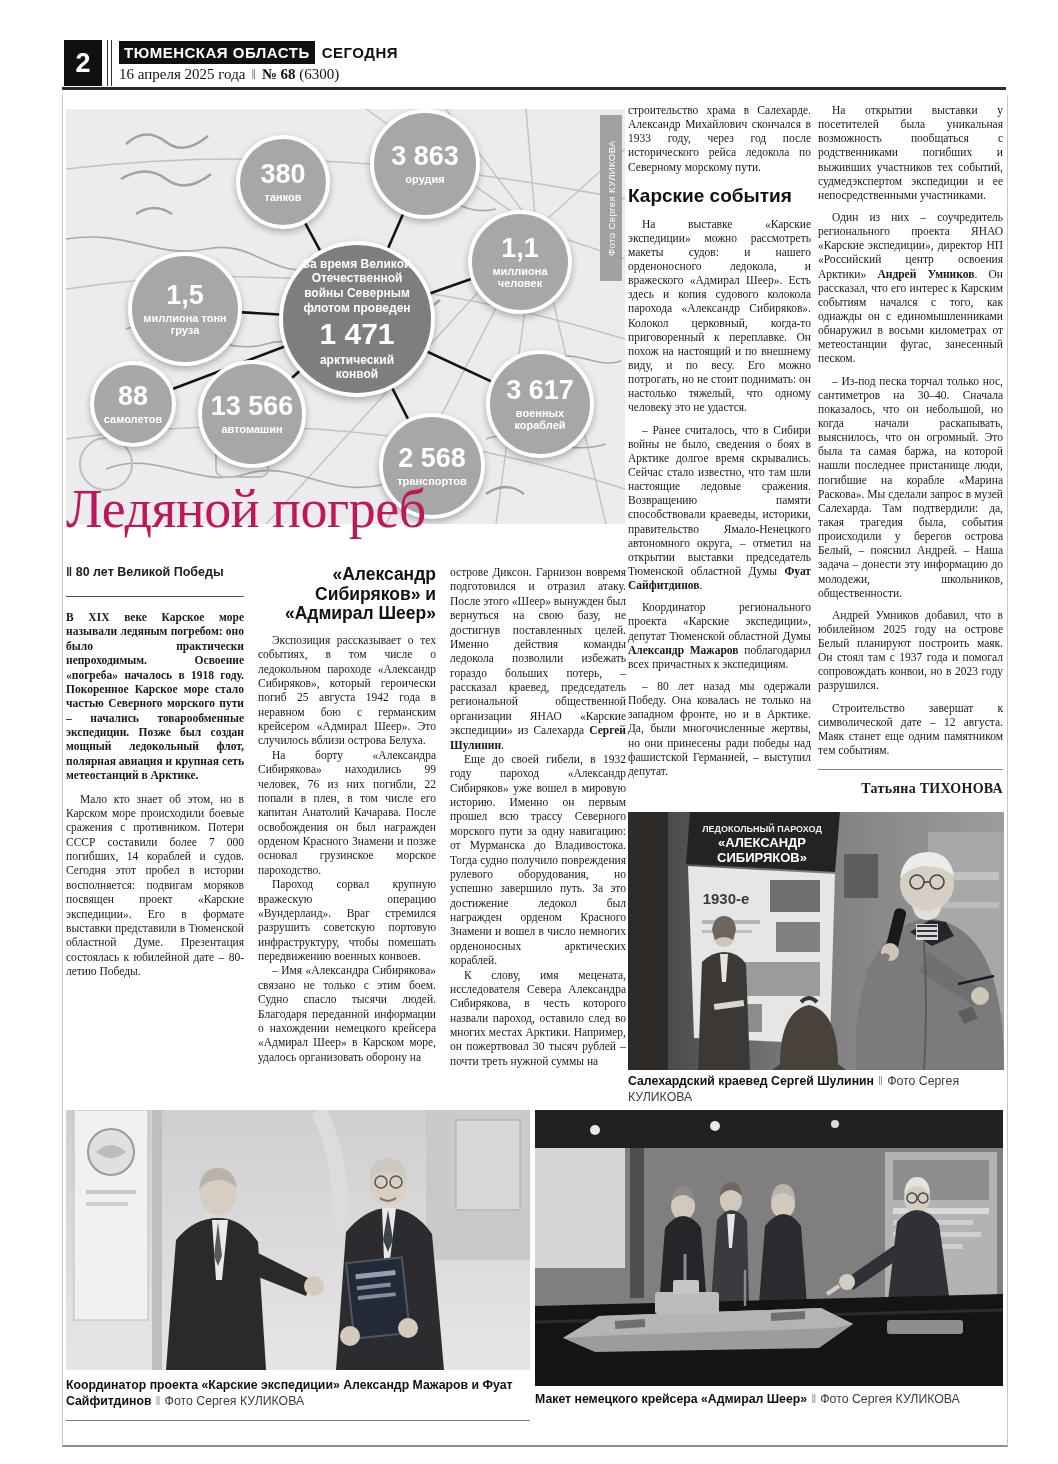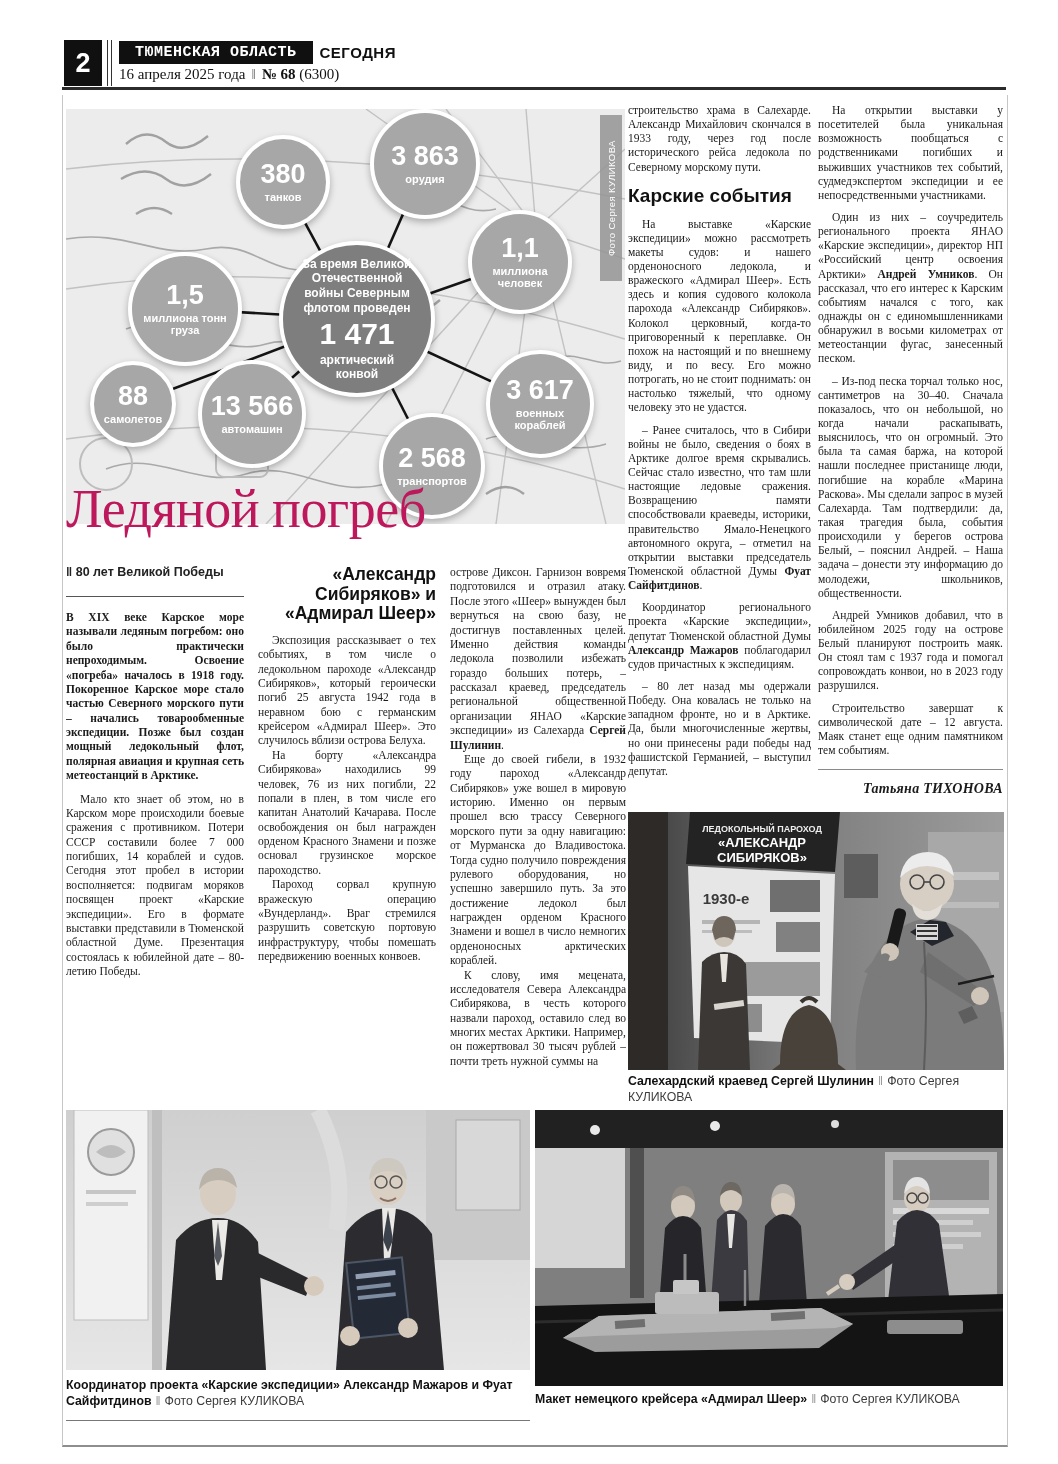--- a/index.html
+++ b/index.html
@@ -6,21 +6,21 @@
   .page{position:relative;width:1058px;height:1464px;background:#fff;overflow:hidden;
         font-family:"Liberation Serif",serif;color:#1a1a1a;}
   .abs{position:absolute;}
   
   .numbox{left:64px;top:40px;width:38px;height:46px;background:#101010;color:#fff;
           font-family:"Liberation Sans",sans-serif;font-weight:bold;font-size:27px;
           display:flex;align-items:center;justify-content:center;}
   .hdr-dbl{left:107px;top:40px;width:3px;height:46px;border-left:1.5px solid #333;border-right:1.5px solid #333;}
   .brandrow{left:119px;top:41px;display:flex;align-items:center;gap:7px;
             font-family:"Liberation Sans",sans-serif;font-weight:bold;font-size:15px;}
-  .brand-a{background:#101010;color:#fff;padding:3px 16px;letter-spacing:.5px;font-family:Liberation Mono, monospace;}
+  .brand-a{background:#101010;color:#fff;padding:3px 5px;letter-spacing:.5px;}
   .brand-b{color:#101010;letter-spacing:.5px;}
   .dateline{left:119px;top:66px;font-size:15px;color:#111;}
   .dateline .sep{color:#666;padding:0 6px;}
   .toprule{left:62px;top:87px;width:944px;height:3px;background:#2b2b2b;}
   .frame{left:62px;top:95px;width:944px;height:1350px;border-left:1px solid #c6c6c6;
          border-right:1px solid #c6c6c6;border-bottom:2px solid #8e8e8e;pointer-events:none;}
   
   .info{left:66px;top:109px;width:559px;height:415px;background:#ececec;overflow:hidden;}
   .stat{position:absolute;box-sizing:border-box;border-radius:50%;background:#a7a7a7;
         border:4px solid #fff;color:#fff;font-family:"Liberation Sans",sans-serif;font-weight:bold;
@@ -49,21 +49,21 @@
   .kicker{font-family:"Liberation Sans",sans-serif;font-weight:bold;font-size:12.5px;color:#222;
           border-bottom:1.5px solid #555;padding-bottom:17px;margin-bottom:13px;}
   .lede{font-weight:bold;font-size:13px;line-height:1.45;text-align:left;}
   .b{font-size:11.5px;line-height:1.25;text-align:justify;margin:0;hyphens:auto;}
   .c4 .b,.c5 .b{line-height:1.23;margin-top:8px;}
   .ind{text-indent:14px;}
   .sh{font-family:"Liberation Sans",sans-serif;font-weight:bold;color:#111;}
   .sh1{font-size:17.5px;line-height:1.12;margin:0 0 9px;text-align:right;}
   .sh2{font-size:19px;line-height:1.1;margin:12px 0 10px;}
   .byline{border-top:1px solid #8a8a8a;margin-top:12px;padding-top:11px;text-align:right;
-          font-weight:bold;font-size:14px;letter-spacing:.3px;font-style:italic;}
+          font-weight:bold;font-size:14px;letter-spacing:.3px;}
   
   .photo{display:block;}
   .pA{left:628px;top:812px;}
   .pB{left:66px;top:1110px;}
   .pC{left:535px;top:1110px;}
   .cap{font-family:"Liberation Sans",sans-serif;font-size:12.3px;line-height:1.3;color:#111;}
   .cap b{font-weight:bold;}
   .cap .sep{color:#999;padding:0 4px;}
   .cap .cr{color:#3d3d3d;}
   .capA{left:628px;top:1074px;width:376px;}
@@ -181,34 +181,35 @@
     <div class="kicker">‖ 80 лет Великой Победы</div>
     <p class="b lede">В XIX веке Карское море называли ледяным погребом: оно было практически непроходимым. Освоение «погреба» началось в 1918 году. Покоренное Карское море стало частью Северного морского пути – начались товарообменные экспедиции. Позже был создан мощный ледокольный флот, полярная авиация и крупная сеть метеостанций в Арктике.</p>
     <p class="b ind" style="margin-top:9px">Мало кто знает об этом, но в Карском море происходили боевые сражения с противником. Потери СССР составили более 7 000 погибших, 14 кораблей и судов. Сегодня этот пробел в истории восполняется: подвигам моряков посвящен проект «Карские экспедиции». Его в формате выставки представили в Тюменской областной Думе. Презентация состоялась к юбилейной дате – 80-летию Победы.</p>
   </div>
 
   <div class="abs col c2">
     <h3 class="sh sh1">«Александр Сибиряков» и «Адмирал Шеер»</h3>
     <p class="b ind">Экспозиция рассказывает о тех событиях, в том числе о ледокольном пароходе «Александр Сибиряков», который героически погиб 25 августа 1942 года в неравном бою с германским крейсером «Адмирал Шеер». Это случилось вблизи острова Белуха.</p>
     <p class="b ind">На борту «Александра Сибирякова» находились 99 человек, 76 из них погибли, 22 попали в плен, в том числе его капитан Анатолий Качарава. После освобождения он был награжден орденом Красного Знамени и позже основал грузинское морское пароходство.</p>
     <p class="b ind">Пароход сорвал крупную вражескую операцию «Вундерланд». Враг стремился разрушить советскую портовую инфраструктуру, чтобы помешать передвижению военных конвоев.</p>
+    <p class="b ind">– Имя «Александра Сибирякова» связано не только с этим боем. Судно спасло тысячи людей. Благодаря переданной информации о нахождении немецкого крейсера «Адмирал Шеер» в Карском море, удалось организовать оборону на</p>
   </div>
 
   <div class="abs col c3">
     <p class="b"><span>острове Диксон. Гарнизон вовремя подготовился и отразил атаку. После этого «Шеер» вынужден был вернуться на свою базу, не достигнув поставленных целей. Именно действия команды ледокола позволили избежать гораздо больших потерь, – рассказал краевед, председатель региональной общественной организации ЯНАО «Карские экспедиции» из Салехарда </span><b>Сергей Шулинин</b><span>.</span></p>
     <p class="b ind">Еще до своей гибели, в 1932 году пароход «Александр Сибиряков» уже вошел в мировую историю. Именно он первым прошел всю трассу Северного морского пути за одну навигацию: от Мурманска до Владивостока. Тогда судно получило повреждения рулевого оборудования, но успешно завершило путь. За это достижение ледокол был награжден орденом Красного Знамени и вошел в число немногих орденоносных арктических кораблей.</p>
     <p class="b ind">К слову, имя мецената, исследователя Севера Александра Сибирякова, в честь которого назвали пароход, оставило след во многих местах Арктики. Например, он пожертвовал 30 тысяч рублей – почти треть нужной суммы на</p>
   </div>
 
   <div class="abs col c4">
     <p class="b">строительство храма в Салехарде. Александр Михайлович скончался в 1933 году, через год после исторического рейса ледокола по Северному морскому пути.</p>
     <h3 class="sh sh2">Карские события</h3>
     <p class="b ind">На выставке «Карские экспедиции» можно рассмотреть макеты судов: и нашего орденоносного ледокола, и вражеского «Адмирал Шеер». Есть здесь и копия судового колокола парохода «Александр Сибиряков». Колокол церковный, когда-то приговоренный к переплавке. Он похож на настоящий и по внешнему виду, и по весу. Его можно потрогать, но не стоит поднимать: он настолько тяжелый, что одному человеку это не удастся.</p>
     <p class="b ind"><span>– Ранее считалось, что в Сибири войны не было, сведения о боях в Арктике долгое время скрывались. Сейчас стало известно, что там шли настоящие ледовые сражения. Возвращению памяти способствовали краеведы, историки, правительство Ямало-Ненецкого автономного округа, – отметил на открытии выставки председатель Тюменской областной Думы </span><b>Фуат Сайфитдинов</b><span>.</span></p>
-    <p class="b ind"><span>Координатор регионального проекта «Карские экспедиции», депутат Тюменской областной Думы </span><b>Александр Мажаров</b><span> поблагодарил судов причастных к экспедициям.</span></p>
+    <p class="b ind"><span>Координатор регионального проекта «Карские экспедиции», депутат Тюменской областной Думы </span><b>Александр Мажаров</b><span> поблагодарил всех причастных к экспедициям.</span></p>
     <p class="b ind">– 80 лет назад мы одержали Победу. Она ковалась не только на западном фронте, но и в Арктике. Да, были многочисленные жертвы, но они  принесены ради победы над фашистской Германией, – выступил депутат.</p>
   </div>
 
   <div class="abs col c5">
     <p class="b ind">На открытии выставки у посетителей была уникальная возможность пообщаться с родственниками погибших и выживших участников тех событий, судмедэкспертом экспедиции и ее непосредственными участниками.</p>
     <p class="b ind"><span>Один из них – соучредитель регионального проекта ЯНАО «Карские экспедиции», директор НП «Российский центр освоения Арктики» </span><b>Андрей Умников</b><span>. Он рассказал, что его интерес к Карским событиям начался с того, как однажды он с единомышленниками обнаружил в восьми километрах от метеостанции фугас, занесенный песком.</span></p>
     <p class="b ind">– Из-под песка торчал только нос, сантиметров на 30–40. Сначала показалось, что он небольшой, но когда начали раскапывать, выяснилось, что он огромный. Это была та самая баржа, на которой нашли последнее пристанище люди, погибшие на корабле «Марина Раскова». Мы сделали запрос в музей Салехарда. Там подтвердили: да, такая трагедия была, события происходили у берегов острова Белый, – пояснил Андрей. – Наша задача – донести эту информацию до молодежи, школьников, общественности.</p>
     <p class="b ind">Андрей Умников добавил, что в юбилейном 2025 году на острове Белый планируют построить маяк. Он стоял там с 1937 года и помогал сопровождать конвои, но в 2023 году разрушился.</p>
     <p class="b ind">Строительство завершат к символической дате – 12 августа. Маяк станет еще одним памятником тем событиям.</p>
     <div class="byline">Татьяна ТИХОНОВА</div>

